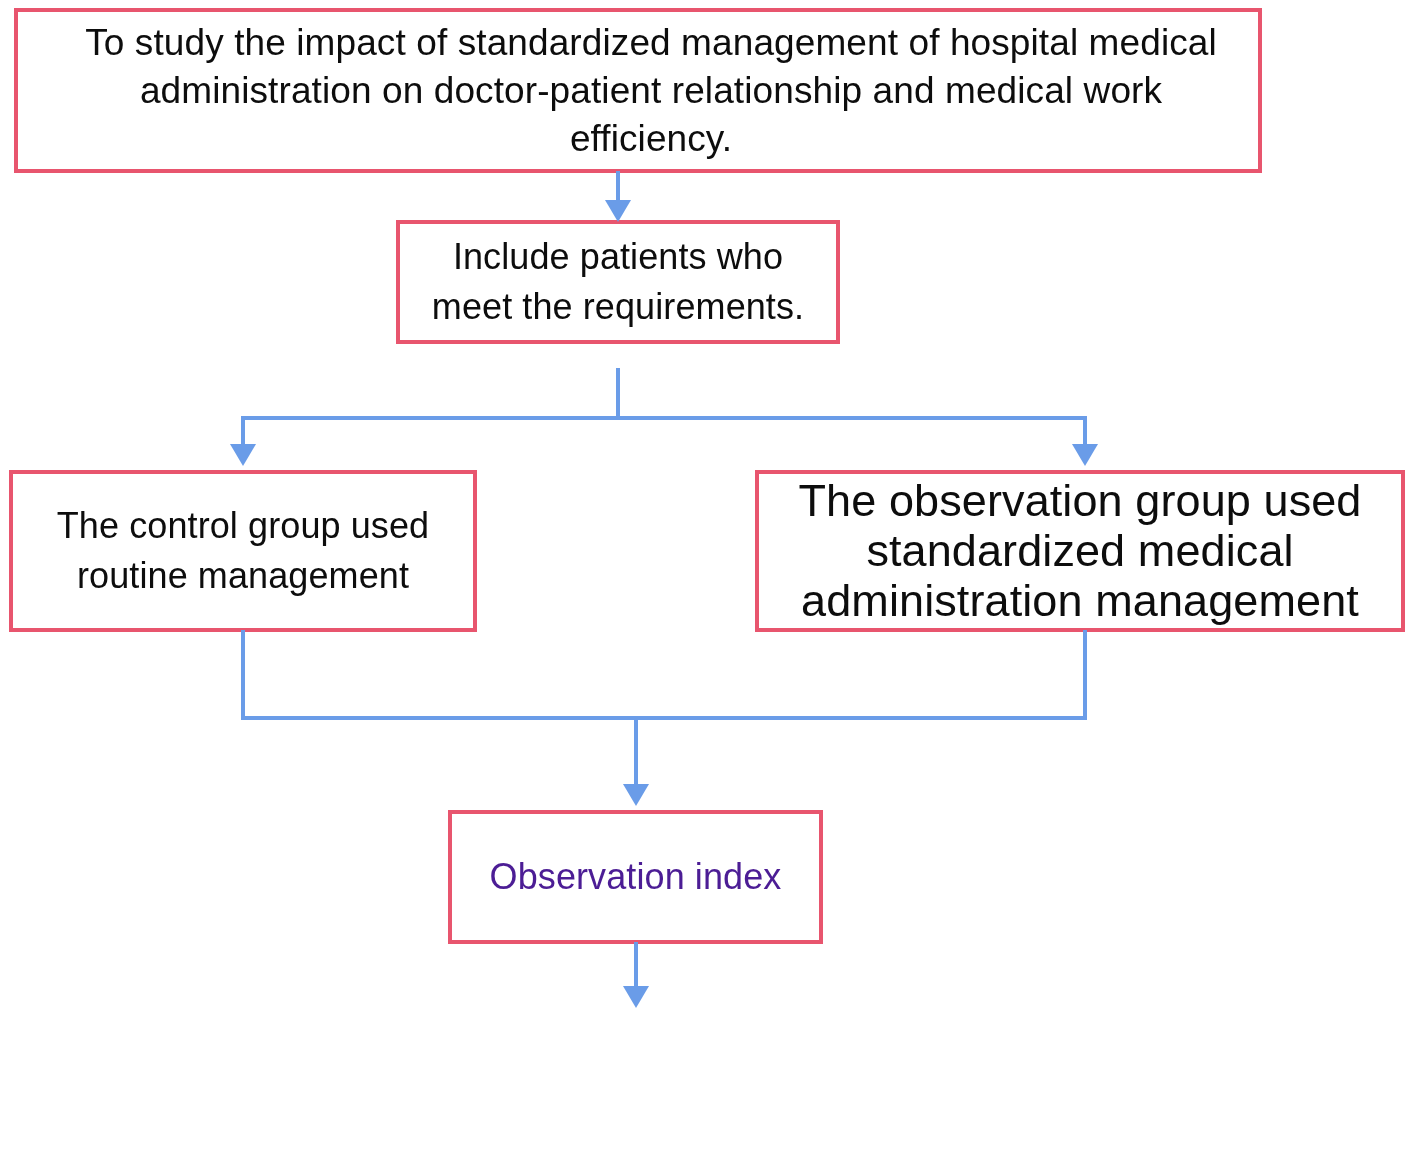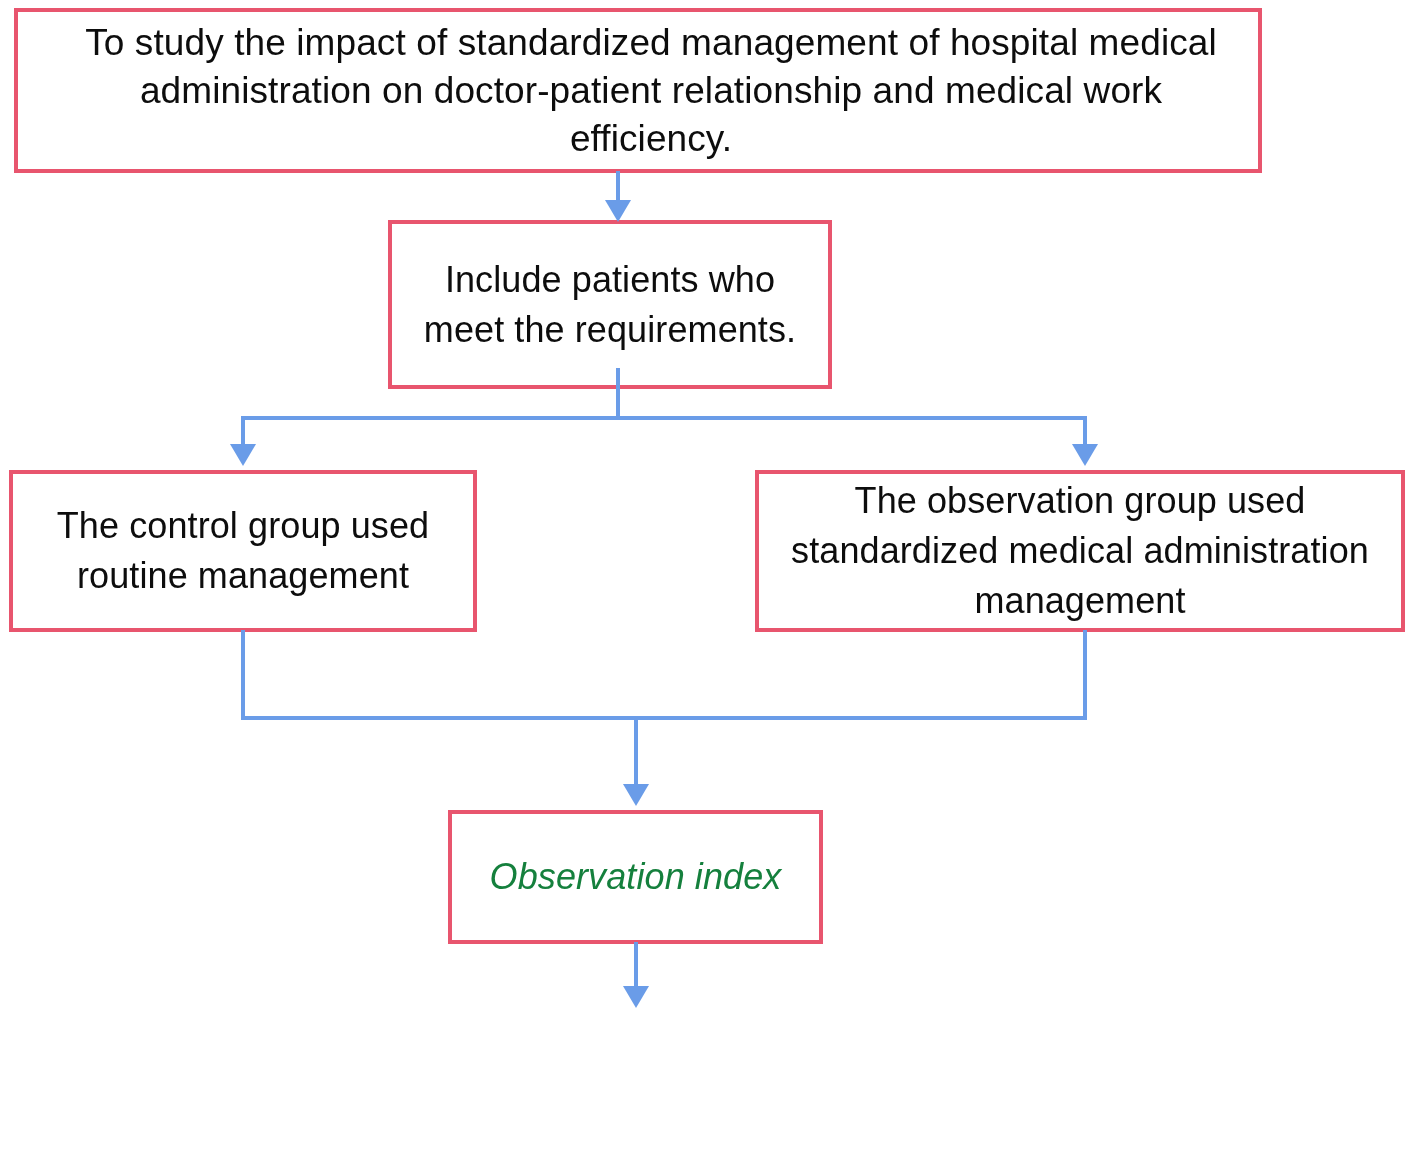--- a/index.html
+++ b/index.html
@@ -37,33 +37,33 @@
     letter-spacing: 0.1px;
   }
 
   
   #node-objective {
     left: 14px;  top: 8px;    width: 1248px; height: 165px;
   }
   #node-objective .node-label { font-size: 37px; line-height: 48px; padding: 0 22px; }
 
   #node-include {
-    left: 388px; top: 220px;  width: 444px;  height: 169px; align-items: center;
+    left: 396px; top: 220px;  width: 444px;  height: 124px; align-items: center;
   }
   #node-include .node-label { font-size: 36px; line-height: 50px; padding: 0 12px; }
 
   #node-control {
     left: 9px;   top: 470px;  width: 468px;  height: 162px;
   }
   #node-control .node-label { font-size: 36px; line-height: 50px; padding: 0 14px; }
 
   #node-observation {
     left: 755px; top: 470px;  width: 650px;  height: 162px;
   }
-  #node-observation .node-label { font-size: 36px; line-height: 50px; padding: 0 14px; }
+  #node-observation .node-label { font-size: 45px; line-height: 50px; padding: 0 14px; }
 
   #node-index {
     left: 448px; top: 810px;  width: 375px;  height: 134px;
   }
   #node-index .node-label { font-size: 36px; line-height: 46px; }
 
   #node-stats {
     left: 448px; top: 1012px; width: 375px;  height: 136px;
   }
   #node-stats .node-label { font-size: 36px; line-height: 46px; }
@@ -123,21 +123,21 @@
 
   <div class="node" id="node-control">
     <span class="node-label" style="color: rgb(13, 13, 13);">The control group used routine management</span>
   </div>
 
   <div class="node" id="node-observation">
     <span class="node-label" style="color: rgb(13, 13, 13);">The observation group used standardized medical administration management</span>
   </div>
 
   <div class="node" id="node-index">
-    <span class="node-label" style="color: #15803d; font-style: italic;">Observation index</span>
+    <span class="node-label" style="color: #4c1d95;">Observation index</span>
   </div>
 
 
   <div class="edge-v" id="edge-objective-include"></div>
   <div class="arrowhead" id="arrow-objective-include"></div>
 
   <div class="edge-v" id="edge-include-down"></div>
   <div class="edge-h" id="edge-split-bus"></div>
   <div class="edge-v" id="edge-split-left-down"></div>
   <div class="arrowhead" id="arrow-split-left"></div>

